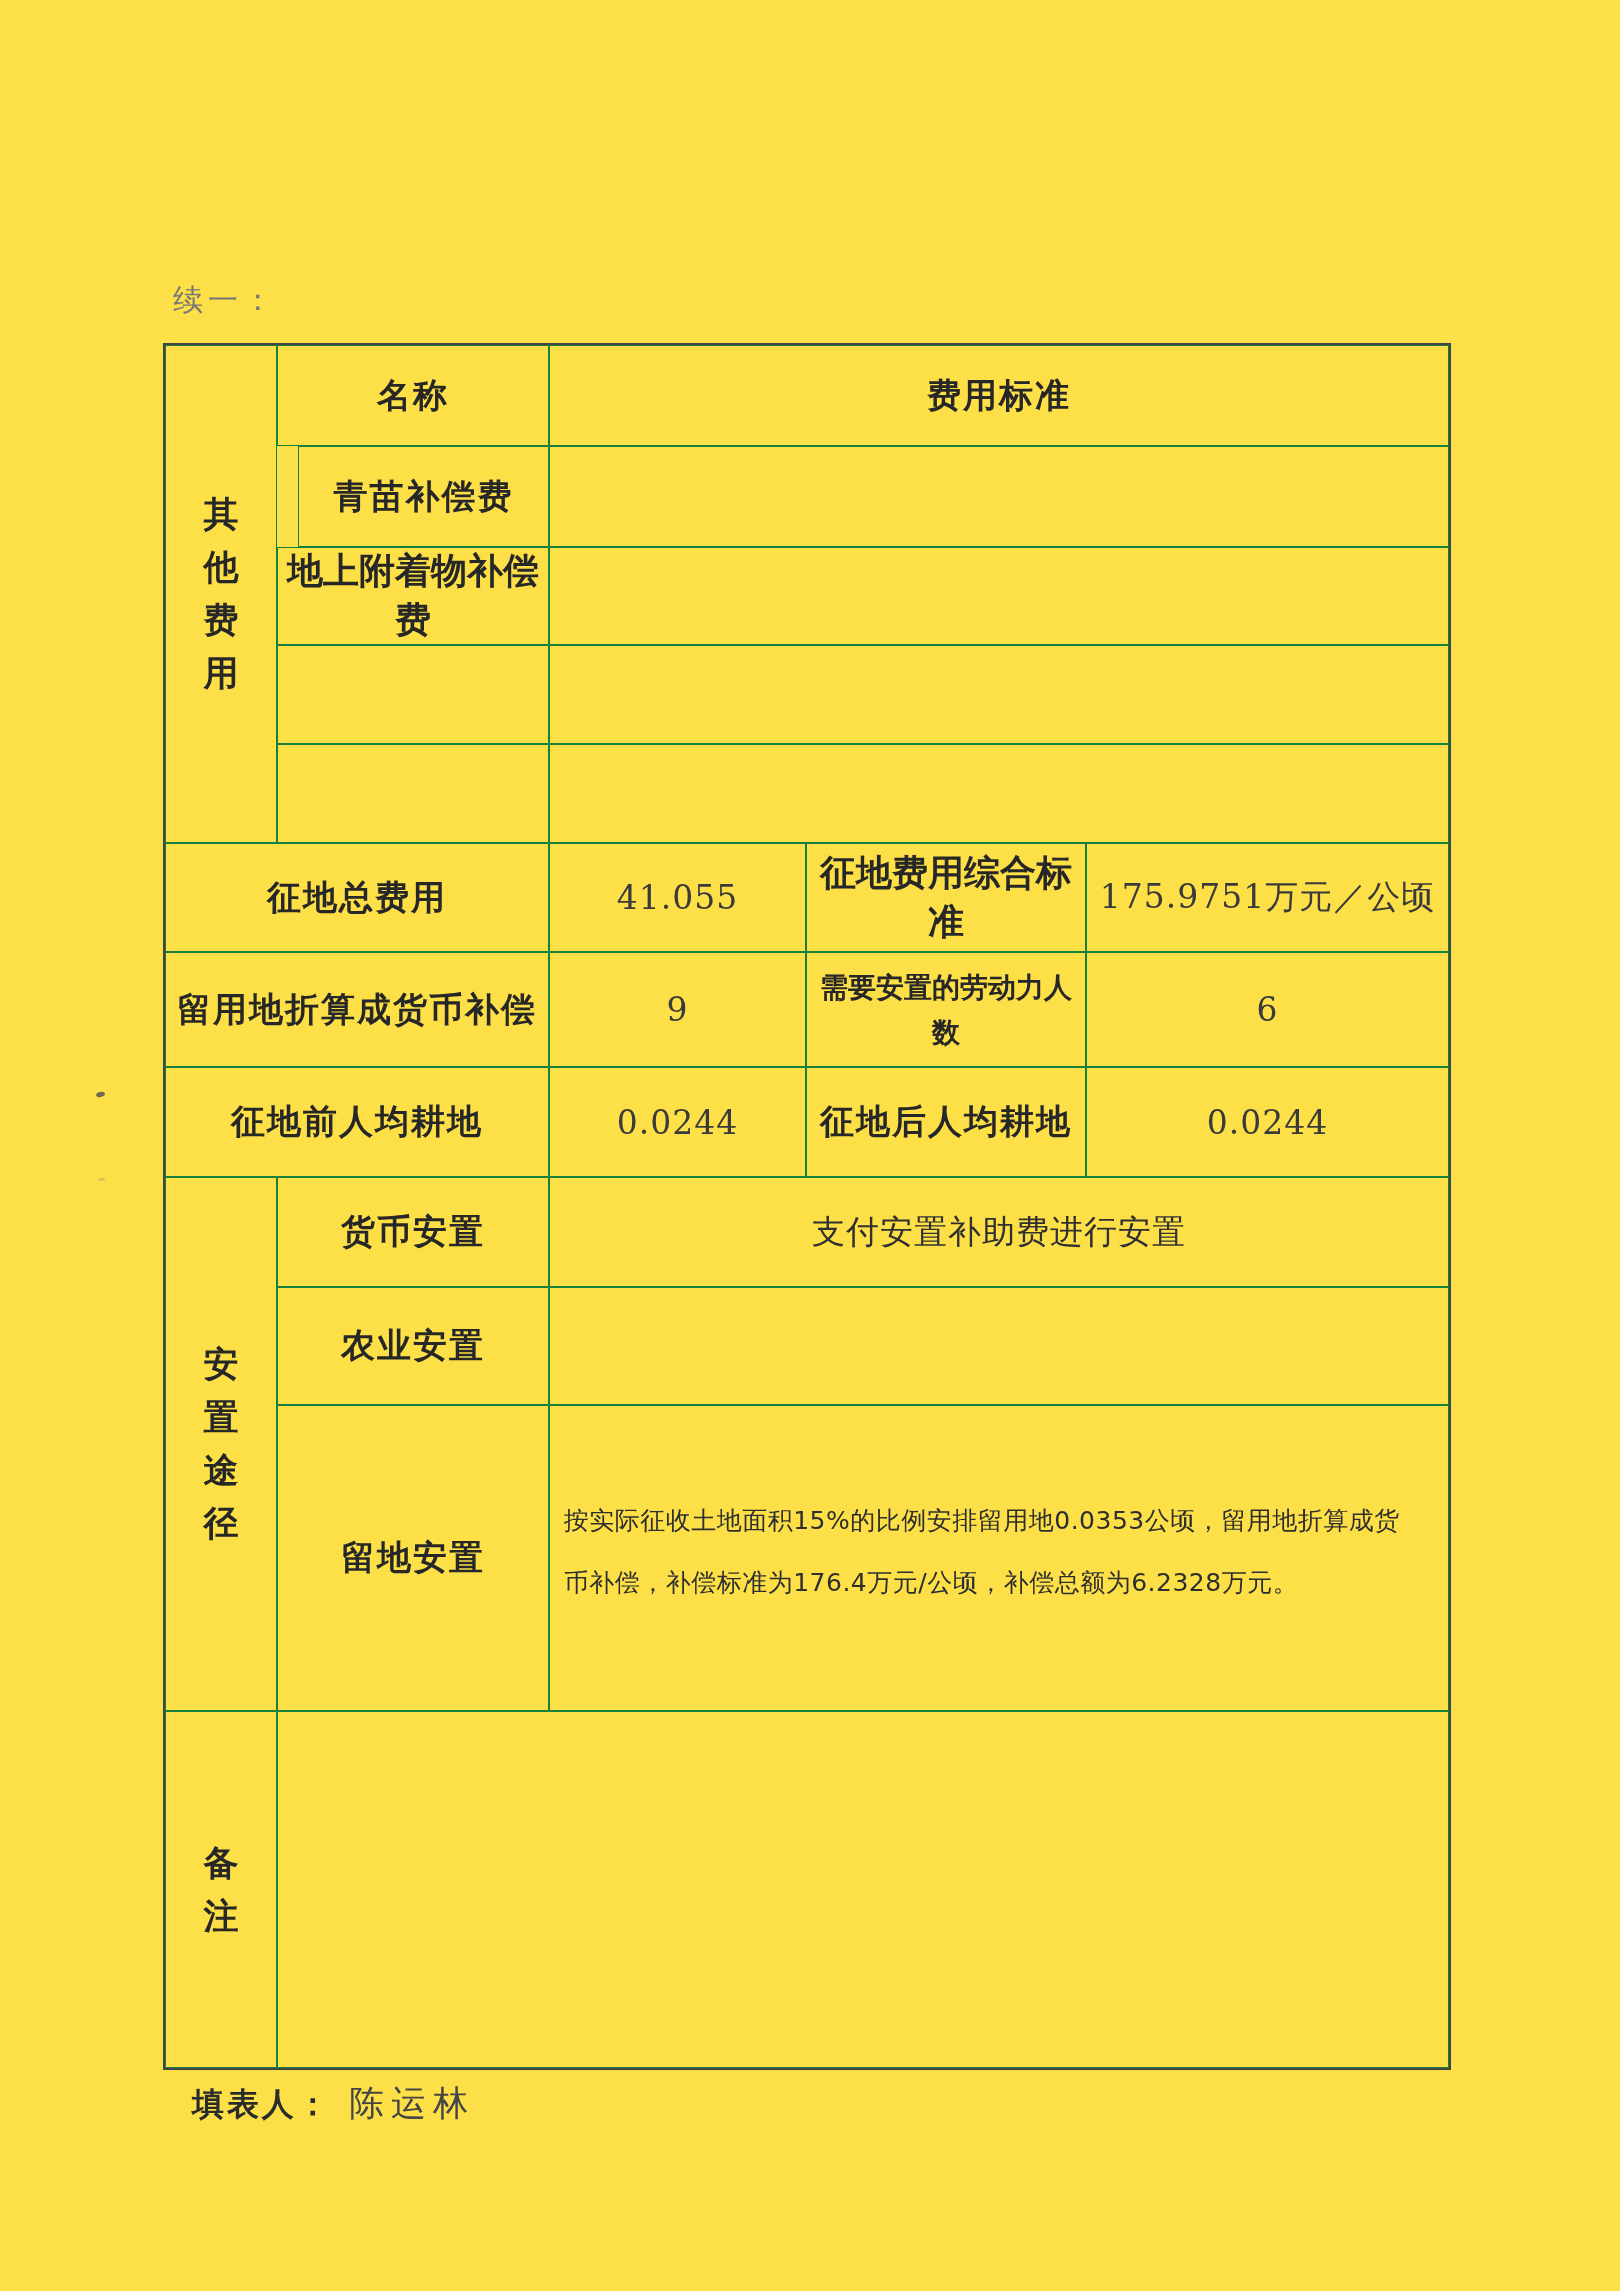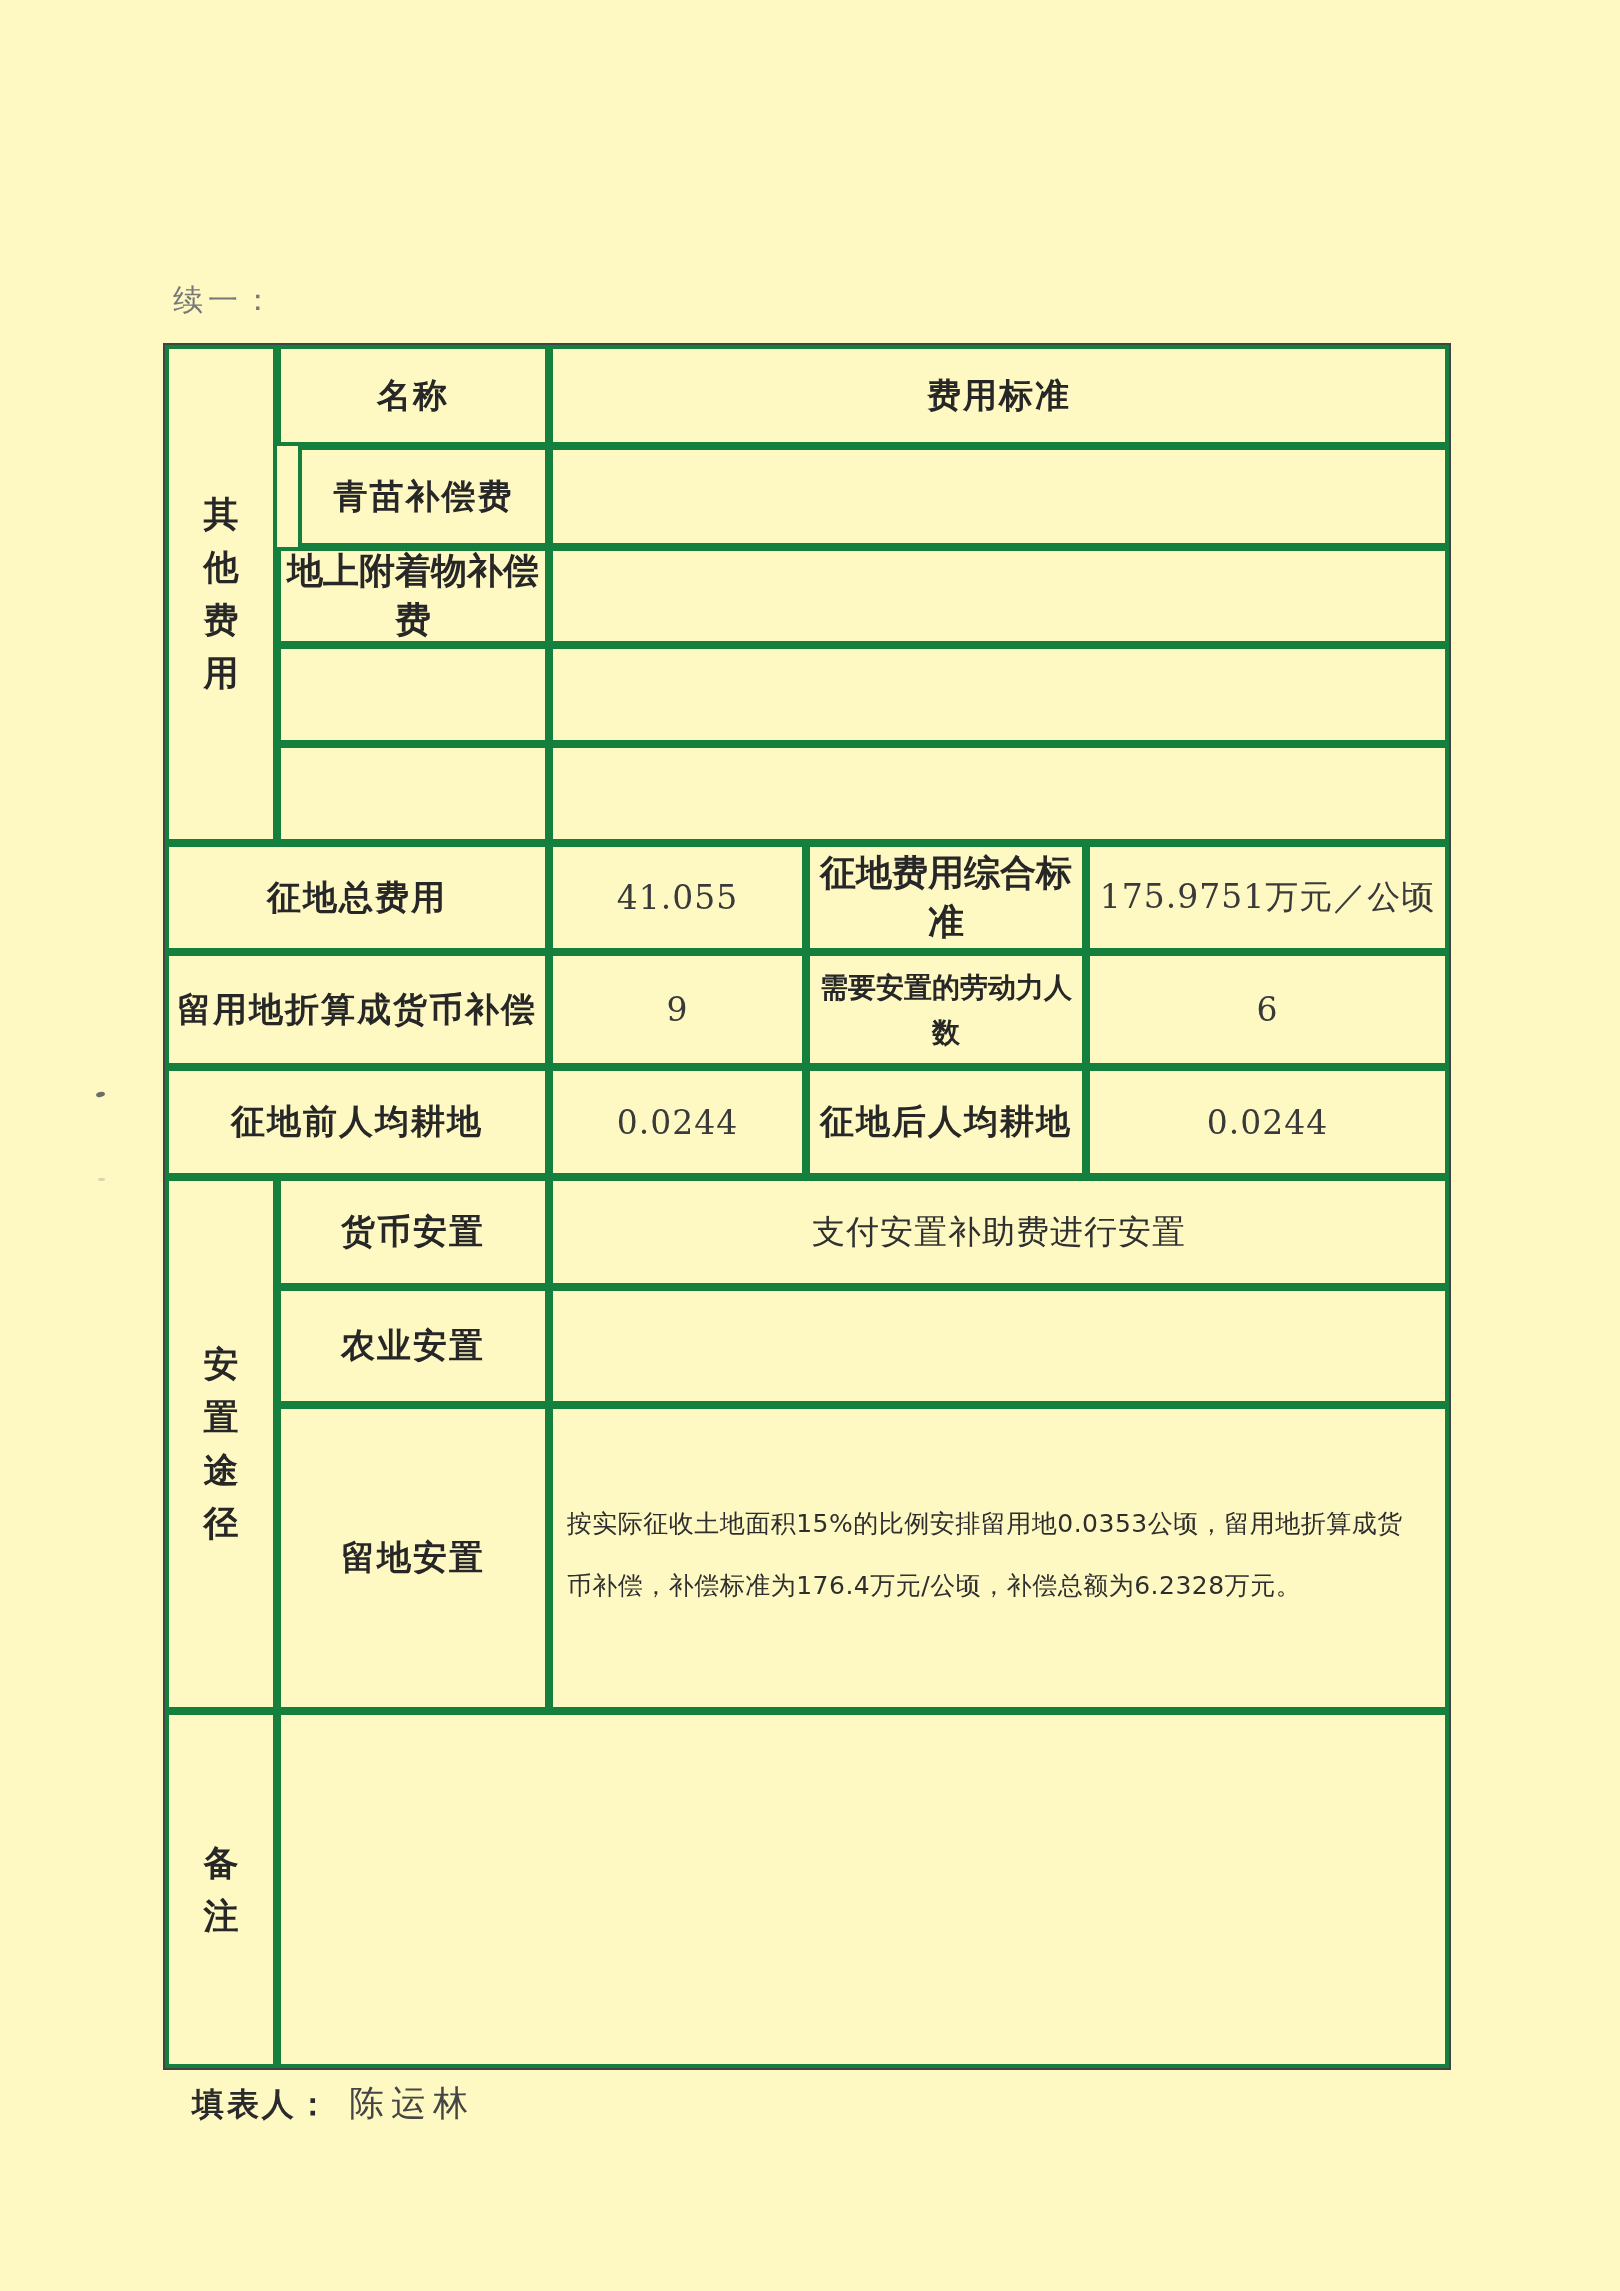--- a/index.html
+++ b/index.html
@@ -4,37 +4,37 @@
 <style>
   html,body{margin:0;padding:0;}
   body{
     width:1620px;height:2292px;
     background:#ffffff;
     position:relative;
     font-family:"DejaVu Sans","Liberation Sans",sans-serif;
     color:#2c2c2c;
     overflow:hidden;
   }
-  .page{position:absolute;inset:0;background:#fef9c3;}
+  .page{position:absolute;inset:0;background:#fde047;}
 
   .continuation{
     position:absolute;left:173px;top:280px;
     font-family:"DejaVu Serif","Liberation Serif",serif;
     font-size:30px;color:#787878;letter-spacing:4.9px;
   }
 
   .form-grid{
     position:absolute;left:163px;top:343px;
     display:grid;
     grid-template-columns:112px 272px 257px 280px 363px;
     grid-template-rows:101px 101px 98px 99px 99px 109px 115px 110px 110px 118px 306px 357px;
     border:2px solid #434343;
   }
   .cell{
-    border:4px solid #15803d;
+    border:1px solid #15803d;
     display:flex;align-items:center;justify-content:center;
     text-align:center;
     overflow:hidden;
     background:transparent;
   }
   .lbl{font-weight:700;font-size:34px;letter-spacing:2px;color:#272727;}
   .lbl-tight{font-weight:700;font-size:36px;letter-spacing:0;color:#272727;}
   .lbl-wrap{font-weight:700;font-size:28px;letter-spacing:0;line-height:45px;color:#272727;padding:0 5.9px;}
   .val{
     font-family:"DejaVu Serif","Liberation Serif",serif;

